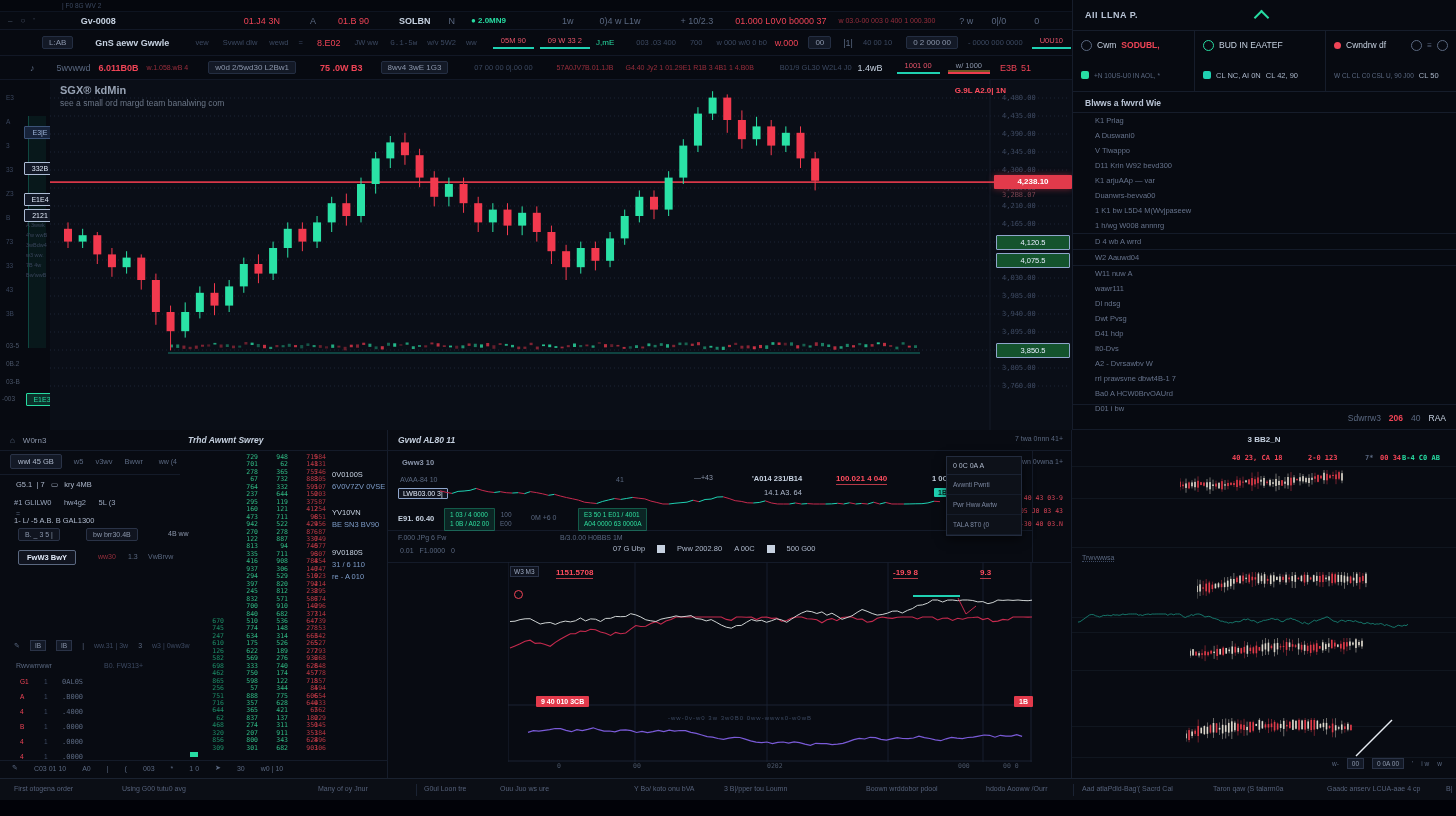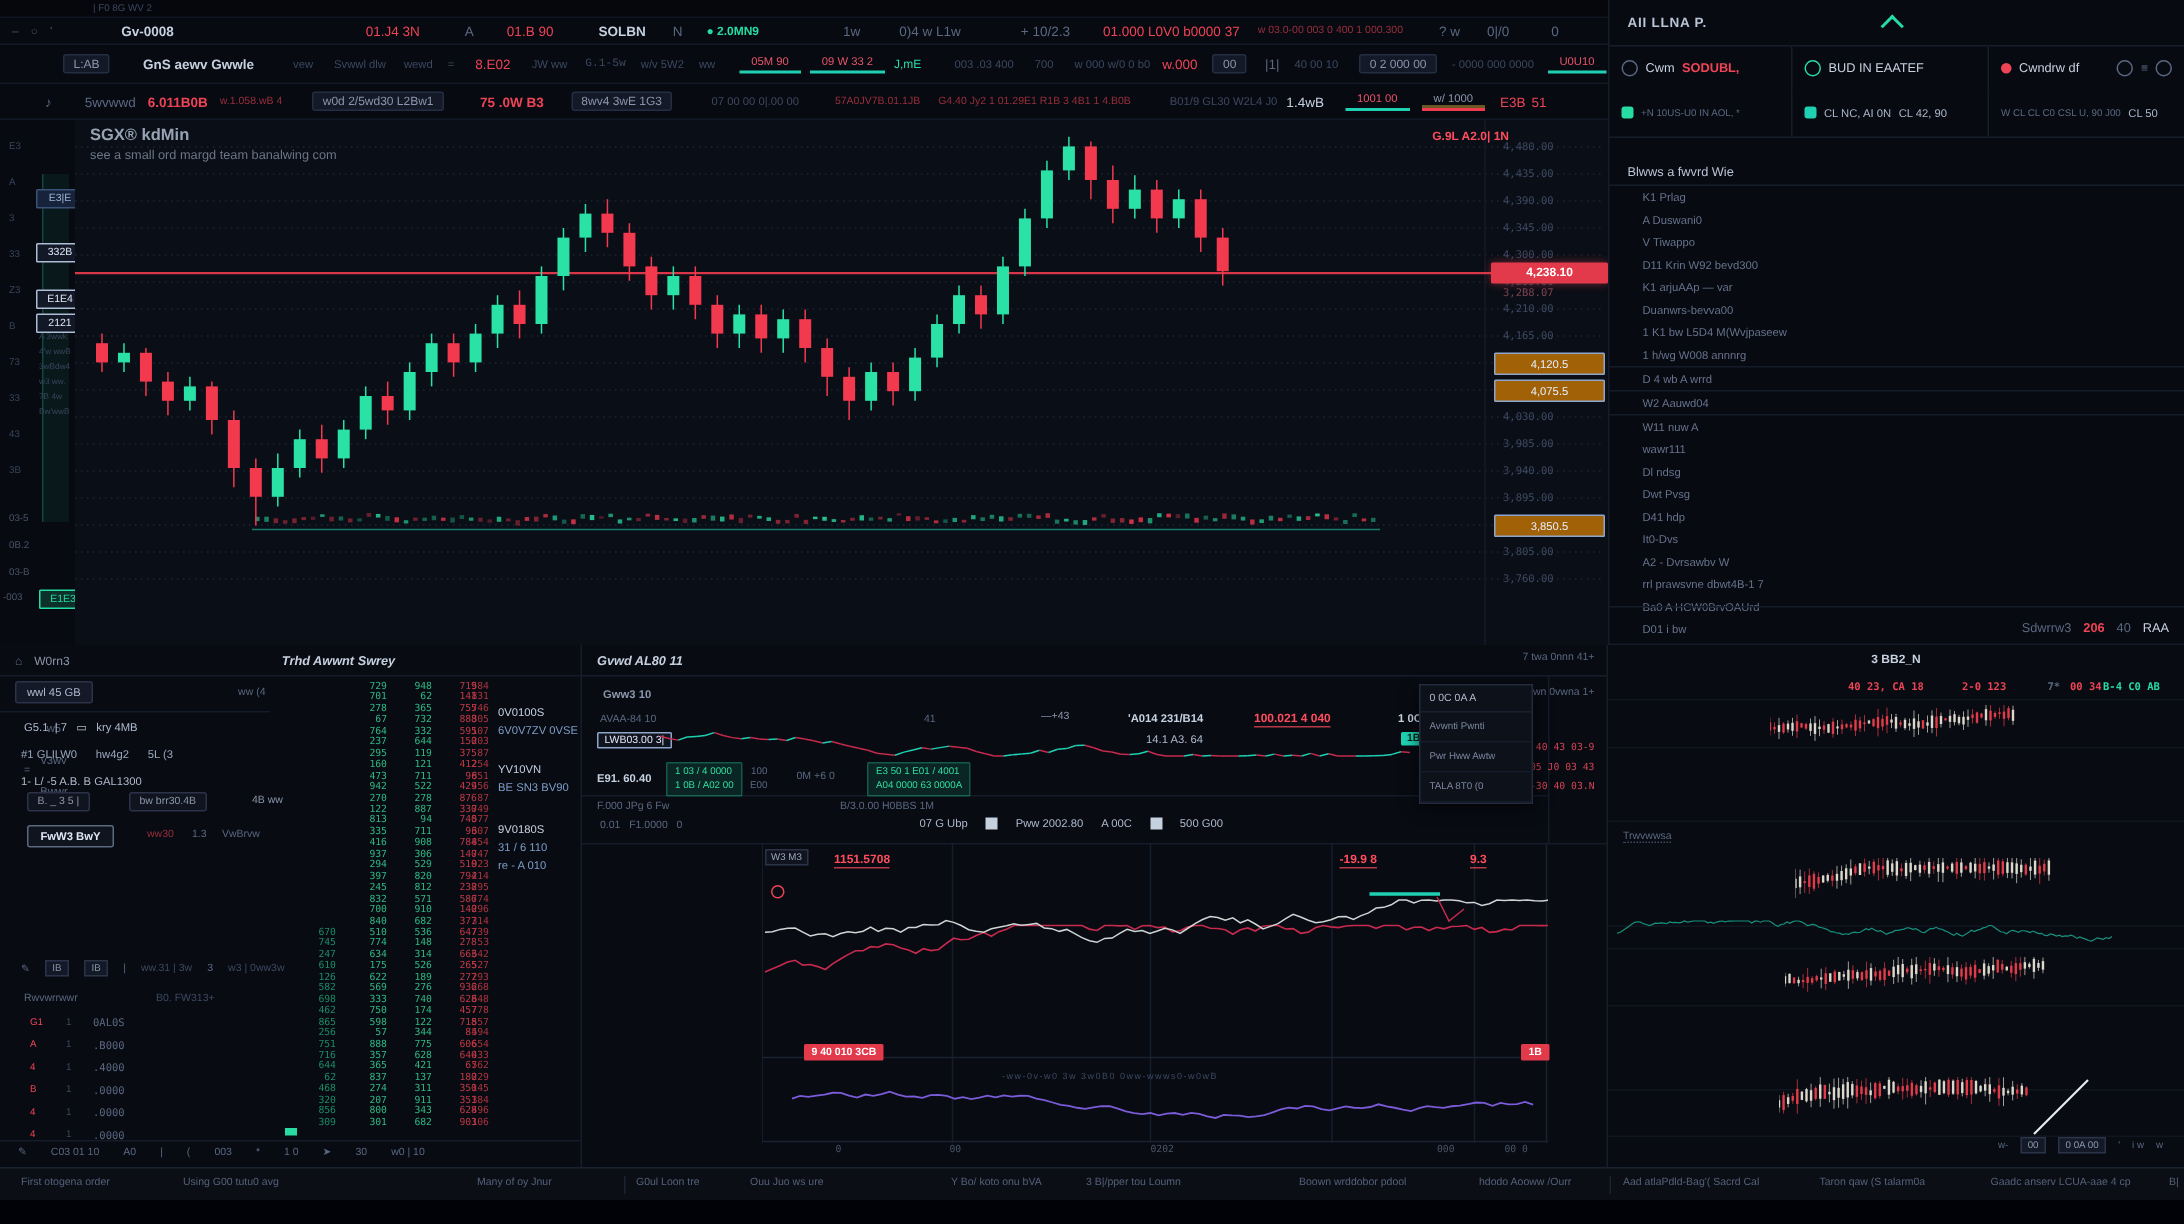--- a/index.html
+++ b/index.html
@@ -25,37 +25,37 @@
   #leftrail{left:0;top:80px;width:50px;height:350px;background:#070a11;border-right:1px solid #10151f;}
   .railbox{position:absolute;left:24px;width:30px;height:11px;font-size:7px;line-height:11px;text-align:center;border-radius:1px;}
   .railbox.white{background:#121826;border:1px solid #aebdd6;color:#dfe8f7;}
   .railbox.blue{background:#17233a;border:1px solid #3c5挂378;border:1px solid #3c5378;color:#9db4d8;}
   .railbox.greenb{background:rgba(39,220,162,.18);border:1px solid #27dca2;color:#27dca2;}
   
   #chart{left:50px;top:80px;width:1022px;height:350px;background:#0a0e17;border-bottom:1px solid #141b29;}
   .wm1{position:absolute;left:10px;top:4px;font-size:11px;font-weight:bold;color:#97a2b3;}
   .wm2{position:absolute;left:10px;top:18px;font-size:8.5px;color:#6b7687;}
   .chart-tr{position:absolute;right:66px;top:6px;font-size:8px;color:#ff4d5e;font-weight:bold;}
-  .axbox{position:absolute;left:946px;width:72px;height:13px;background:#a16207;border:1px solid #8fa6cc;color:#e6eeff;font-size:7.5px;line-height:13px;text-align:center;border-radius:1px;}
+  .axbox{position:absolute;left:946px;width:72px;height:13px;background:#14532d;border:1px solid #8fa6cc;color:#e6eeff;font-size:7.5px;line-height:13px;text-align:center;border-radius:1px;}
   .pricelabel{position:absolute;left:944px;width:78px;height:14px;background:#e23a4b;color:#fff;font-size:8px;font-weight:bold;line-height:14px;text-align:center;border-radius:1px;box-shadow:0 0 6px rgba(226,58,75,.5);}
   
   #sidebar{left:1072px;top:0;width:384px;height:430px;background:#070a11;border-left:1px solid #161d2b;border-bottom:1px solid #141b29;box-sizing:border-box;}
   #sbheader{display:flex;align-items:center;height:30px;border-bottom:1px solid #161d2b;padding:0 12px;}
   #sbheader .t{font-size:9px;font-weight:bold;color:#b9c4d6;letter-spacing:.5px;}
   .chev{width:9px;height:9px;border-top:2px solid #27dca2;border-left:2px solid #27dca2;transform:rotate(45deg);margin-left:118px;margin-top:4px;}
   .sbgrid{display:grid;grid-template-columns:122px 131px 131px;border-bottom:1px solid #161d2b;}
   .sbcell{padding:5px 8px;border-right:1px solid #161d2b;display:flex;align-items:center;gap:5px;overflow:hidden;white-space:nowrap;}
   .sbcell:last-child{border-right:none;}
   .icir{width:9px;height:9px;border:1.5px solid currentColor;border-radius:50%;display:inline-block;flex:none;}
   .icdot{width:7px;height:7px;background:currentColor;border-radius:50%;display:inline-block;flex:none;}
   .icsq{width:8px;height:8px;background:currentColor;border-radius:2px;display:inline-block;flex:none;}
   .sb-b{font-size:8.5px;color:#c6d1e0;} .sb-r{font-size:8.5px;font-weight:bold;color:#ef4456;}
   .sb-d{font-size:6.5px;color:#5a6880;} .sb-s{font-size:7.5px;color:#aab6c9;}
   #sblist{position:absolute;left:0;top:92px;width:384px;}
-  #sblisthead{font-size:8.5px;font-weight:normal;color:#b9c4d6;padding:6px 0 4px 12px;border-bottom:1px solid #161d2b;margin-top:11px;}
+  #sblisthead{font-size:8.5px;font-weight:bold;color:#b9c4d6;padding:6px 0 4px 12px;border-bottom:1px solid #161d2b;}
   .sbitem{font-size:7.5px;color:#66738c;padding:3px 0 3px 22px;}
   .sbitem.sep{border-bottom:1px solid #141b29;}
   #sbfooter{position:absolute;right:10px;bottom:6px;display:flex;gap:8px;font-size:8.5px;border-top:0;}
   #sbfootline{position:absolute;left:0;bottom:24px;width:384px;border-top:1px solid #141b29;}
   
   .bpanel{top:430px;height:348px;background:#080b12;box-sizing:border-box;}
   #p1{left:0;width:388px;border-right:1px solid #161d2b;}
   #p2{left:388px;width:684px;border-right:1px solid #161d2b;}
   #p3{left:1072px;width:384px;}
   .phead{position:absolute;left:0;top:0;width:100%;height:20px;border-bottom:1px solid #141b29;display:flex;align-items:center;}
@@ -514,21 +514,21 @@
         <span style="color: rgb(198, 209, 224);">RAA</span>
       </div>
   </div>
 
   <div id="p1" class="abs bpanel">
     <div class="phead" style="padding:0 10px;gap:8px">
       <span style="color:#5a6880;font-size:8px">⌂</span>
       <span style="font-size:8px;color:#8b96ab">W0rn3</span>
       <span class="ptitle" style="margin:0 auto">Trhd Awwnt Swrey</span>
     </div>
-  <div style="position: absolute; left: 10px; top: 24px; display: flex; gap: 12px; align-items: center; flex-direction: column;">
+  <div style="position: absolute; left: 10px; top: 24px; display: flex; gap: 12px; align-items: center;">
         <span style="background: rgb(19, 25, 38); border: 1px solid rgb(42, 51, 71); padding: 2px 7px; font-size: 7.5px; color: rgb(174, 185, 204); border-radius: 2px;">wwl 45 GB</span>
         <span style="font-size: 7.5px; color: rgb(90, 104, 128);">w5</span>
         <span style="font-size: 7.5px; color: rgb(90, 104, 128);">v3wv</span>
         <span style="font-size: 7.5px; color: rgb(90, 104, 128);">Bwwr</span>
       </div>
       <div style="position: absolute; right: 210px; top: 28px; font-size: 7px; color: rgb(90, 104, 128);">ww (4</div>
       <div style="position: absolute; left: 0px; top: 44px; width: 180px; height: 1px; background: rgb(20, 27, 41);"></div>
       <div style="position: absolute; left: 16px; top: 50px; font-size: 7.5px; color: rgb(174, 185, 204); white-space: pre;">G5.1  | 7   ▭   kry 4MB</div>
       <div style="position: absolute; left: 14px; top: 68px; font-size: 7.5px; color: rgb(154, 167, 189); white-space: pre;">#1 GLILW0      hw4g2      5L (3</div>
       <div style="position: absolute; left: 16px; top: 80px; font-size: 7px; color: rgb(90, 104, 128);">=</div>

